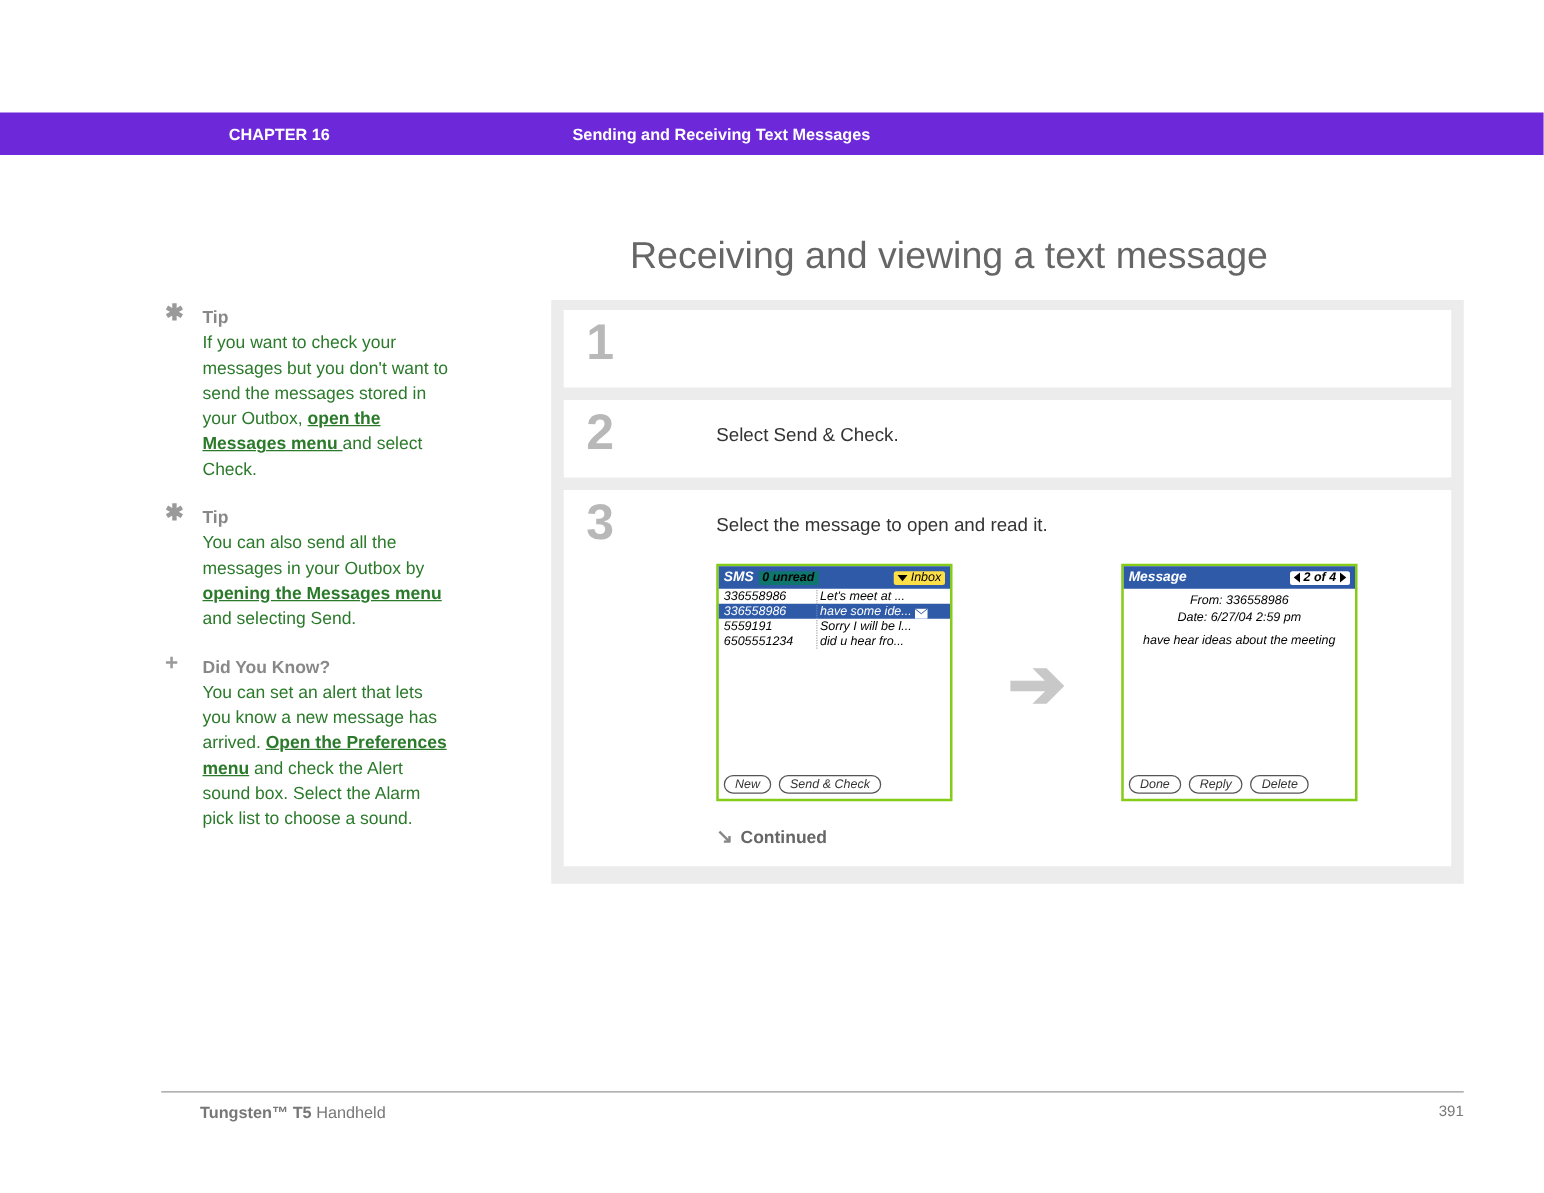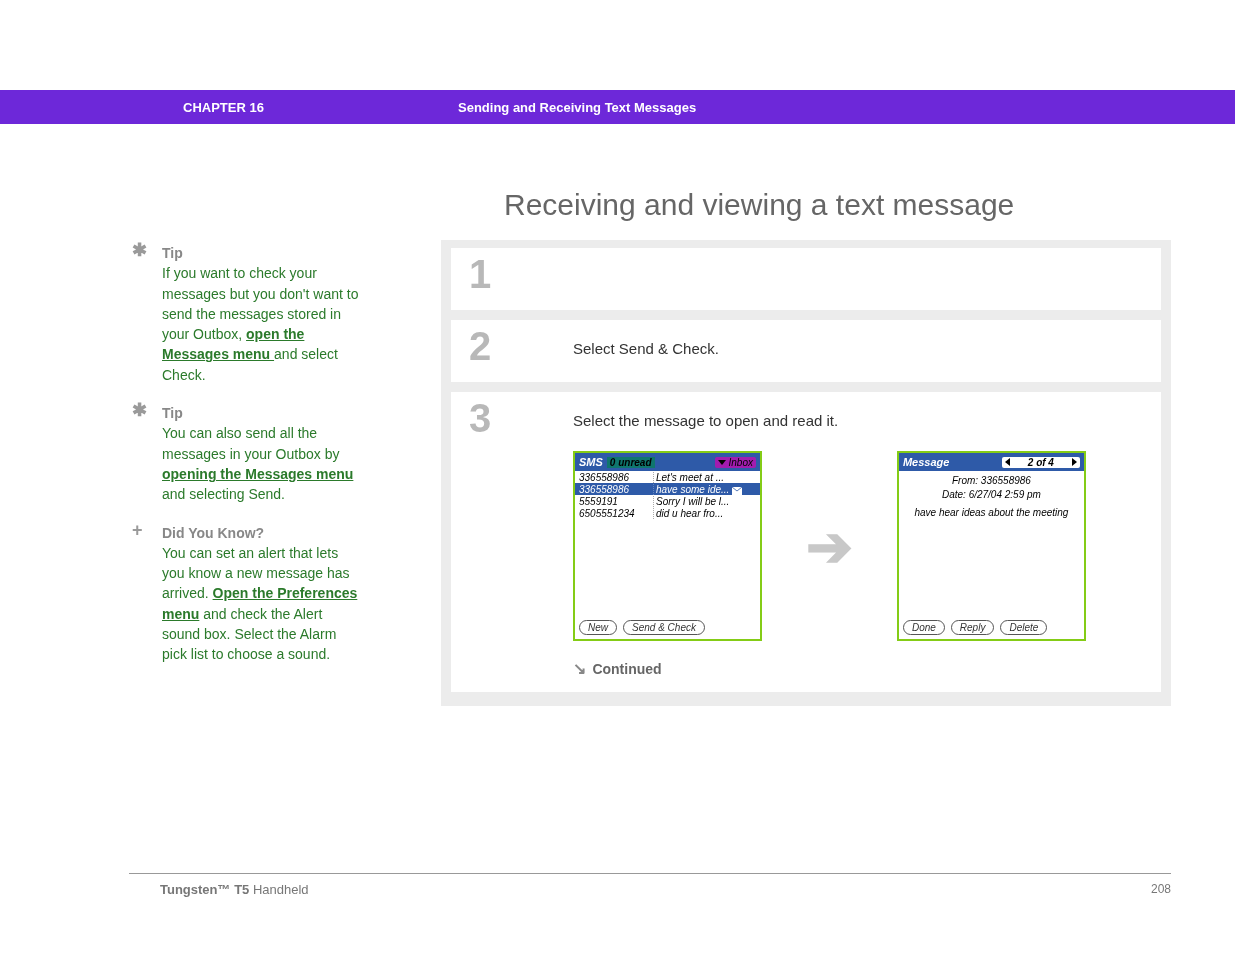--- a/index.html
+++ b/index.html
@@ -146,21 +146,21 @@
     justify-content: flex-start;
     gap: 4px;
     height: 14px;
   }
   .palm-title .right {
     margin-left: auto;
     font-weight: normal;
     display: flex;
     align-items: center;
     gap: 3px;
-    background: #a21caf;
+    background: #fde047;
     color: #000;
     padding: 0 3px;
     border-radius: 2px;
     font-size: 10px;
   }
   .palm-unread {
     background: #0f766e;
     color: #000;
     font-size: 10px;
     padding: 0 3px;
@@ -206,21 +206,21 @@
   }
 
   .msg-screen .palm-title .nav {
     background: #fff;
     color: #000;
     font-size: 10px;
     border-radius: 2px;
     padding: 0 3px;
     display: flex;
     align-items: center;
-    gap: 18px;
+    gap: 3px;
     margin-left: auto;
   }
   .msg-body {
     flex: 1;
     font-size: 10px;
     color: #000;
     padding: 3px 5px;
     line-height: 1.4;
     text-align: center;
   }
@@ -409,14 +409,14 @@
       <span class="continued-icon">↘</span>
       <span>Continued</span>
     </div>
   </div>
 
 </div>
 
 <div class="footer-rule"></div>
 <div class="footer">
   <span class="brand">Tungsten™ T5</span><span> Handheld</span>
-  <span class="fnum">208</span>
+  <span class="fnum">391</span>
 </div>
 
 </body></html>

